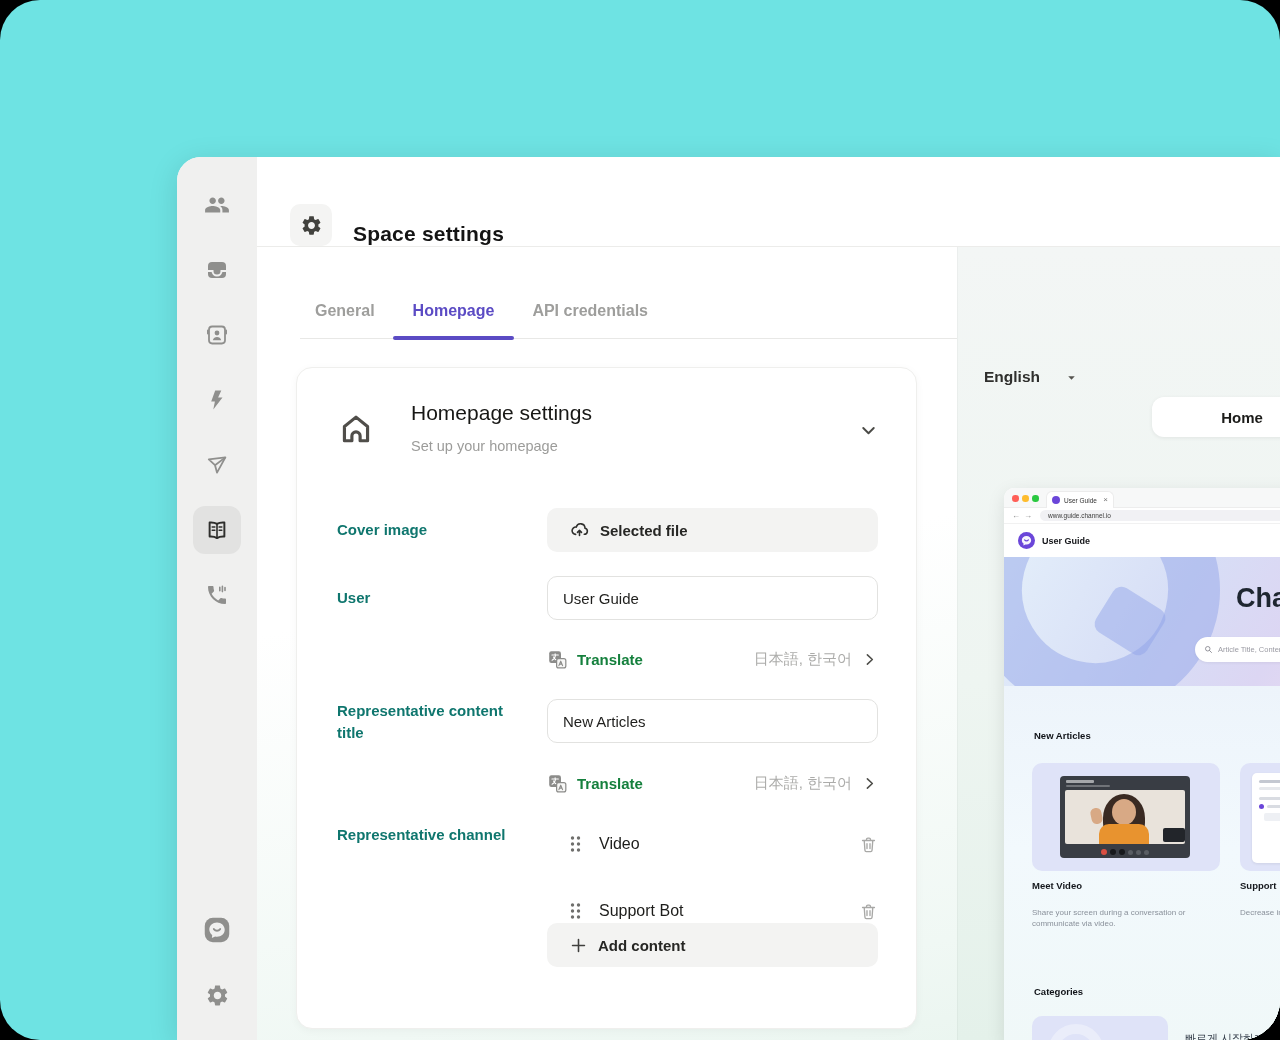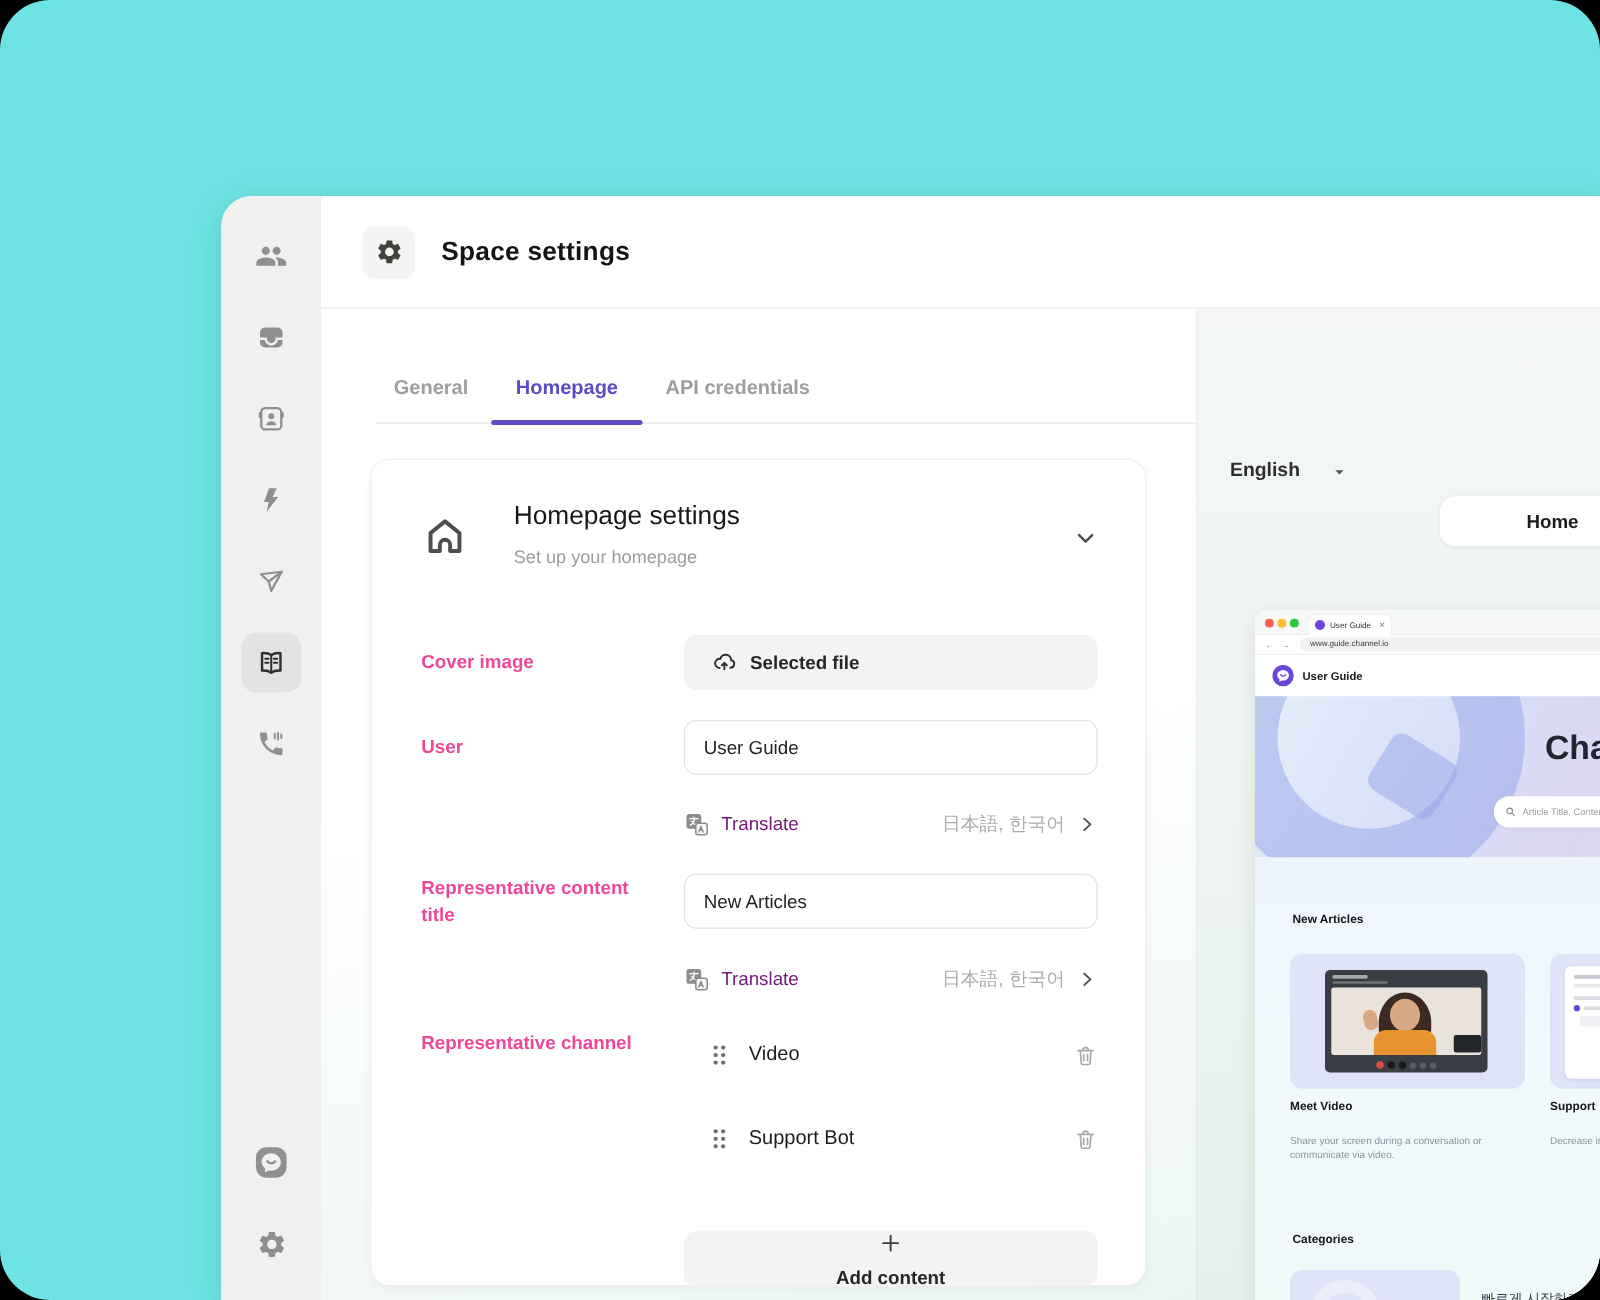--- a/index.html
+++ b/index.html
@@ -18,21 +18,21 @@
              align-items:center; padding:24px 0 4px; flex-shrink:0; }
   .side-slot { width:48px; height:48px; margin-bottom:17px; border-radius:12px;
                display:flex; align-items:center; justify-content:center; cursor:pointer; }
   .side-slot.active { background:#E2E2E1; }
   .side-spacer { flex:1; }
 
   
   .main { flex:1; display:flex; flex-direction:column; position:relative;
           background:linear-gradient(170deg,#ffffff 45%,#f0f8f4 85%,#e8f4ee 100%); }
   .topbar { height:90px; background:#fff; border-bottom:1px solid #ECECEA;
-            display:flex; align-items:center; padding-left:33px; gap:21px; flex-shrink:0; }
+            display:flex; align-items:flex-end; padding-left:33px; gap:21px; flex-shrink:0; }
   .gearbox { width:42px; height:42px; border-radius:10px; background:#F4F4F3;
              display:flex; align-items:center; justify-content:center; }
   .topbar-title { font-size:21px; font-weight:bold; color:#141414; letter-spacing:.2px; }
   .content { position:relative; flex:1; }
 
   
   .tabs { position:absolute; left:43px; top:36px; width:658px; height:56px;
           border-bottom:1px solid #E8E8E6; display:flex; gap:38px; padding-left:15px; }
   .tab { position:relative; display:flex; align-items:center; font-size:16px; font-weight:bold;
          color:#9E9E9C; cursor:pointer; }
@@ -44,31 +44,31 @@
   .card { position:absolute; left:39px; top:120px; width:621px; height:662px;
           background:#fff; border:1px solid #EFEFED; border-radius:16px;
           box-shadow:0 2px 8px rgba(0,0,0,.04); }
   .card-home-icon { position:absolute; left:40px; top:42px; }
   .card-title { position:absolute; left:114px; top:33px; font-size:21px; font-weight:normal; color:#17171
 5; color:#171715; }
   .card-sub { position:absolute; left:114px; top:70px; font-size:14.5px; color:#9C9C9A; }
   .card-chevron { position:absolute; left:561px; top:52px; cursor:pointer; }
 
   .f-label { position:absolute; left:40px; width:180px; font-size:15px; font-weight:bold;
-             color:#ec4899; line-height:22px; }
+             color:#0f766e; line-height:22px; }
   .ctrl { position:absolute; left:250px; width:331px; }
 
   .gbtn { height:44px; border-radius:10px; background:#F3F3F2; display:inline-flex;
           align-items:center; gap:10px; padding:0 22px; font-size:15px; font-weight:bold;
           color:#262624; cursor:pointer; border:none; }
   .tinput { width:331px; height:44px; border:1.5px solid #E2E2E0; border-radius:10px;
             padding:0 15px; font-size:15px; color:#1F1F1D; background:#fff;
             font-family:"Liberation Sans",sans-serif; }
   .trans-row { height:30px; display:flex; align-items:center; gap:9px; cursor:pointer; }
-  .trans-label { font-size:15px; font-weight:normal; color:#701a75; }
+  .trans-label { font-size:15px; font-weight:bold; color:#15803d; }
   .trans-langs { margin-left:auto; font-size:15px; color:#ACACAA; }
   .item-row { height:40px; display:flex; align-items:center; }
   .item-handle { margin-left:21px; cursor:grab; display:flex; }
   .item-text { margin-left:16px; font-size:16px; color:#1D1D1B; }
   .item-trash { margin-left:auto; cursor:pointer; display:flex; }
 
   
   .panel { position:absolute; left:700px; top:0; width:323px; bottom:0;
            background:linear-gradient(180deg,#f3f6f5 0%,#eef5f1 55%,#e4f1ea 100%);
            box-shadow:inset 1px 0 0 rgba(0,0,0,.03); }
@@ -367,21 +367,21 @@
                   </svg>
                 </span>
           <span class="item-text">Support Bot</span>
           <span class="item-trash">
                   <svg width="19" height="19" viewBox="0 0 24 24">
                     <path d="M4.5 7h15M9.5 7V5.7A1.7 1.7 0 0 1 11.2 4h1.6a1.7 1.7 0 0 1 1.7 1.7V7M6.6 7l.9 12.3a1.8 1.8 0 0 0 1.8 1.7h5.4a1.8 1.8 0 0 0 1.8-1.7L17.4 7M10.1 11v6M13.9 11v6" fill="none" stroke="#A8A8A6" stroke-width="1.7" stroke-linecap="round" stroke-linejoin="round"></path>
                   </svg>
                 </span>
         </div>
 
-        <button class="gbtn ctrl" style="top:617px;flex-direction:column;">
+        <button class="gbtn ctrl" style="top:555px;">
           <span>
                   <svg width="19" height="19" viewBox="0 0 24 24">
                     <path d="M12 4.5v15M4.5 12h15" stroke="#3F3F3D" stroke-width="2" stroke-linecap="round" fill="none"></path>
                   </svg>
                 </span>
           <span>Add content</span>
         </button>
       </div>
 
       <div class="panel">

